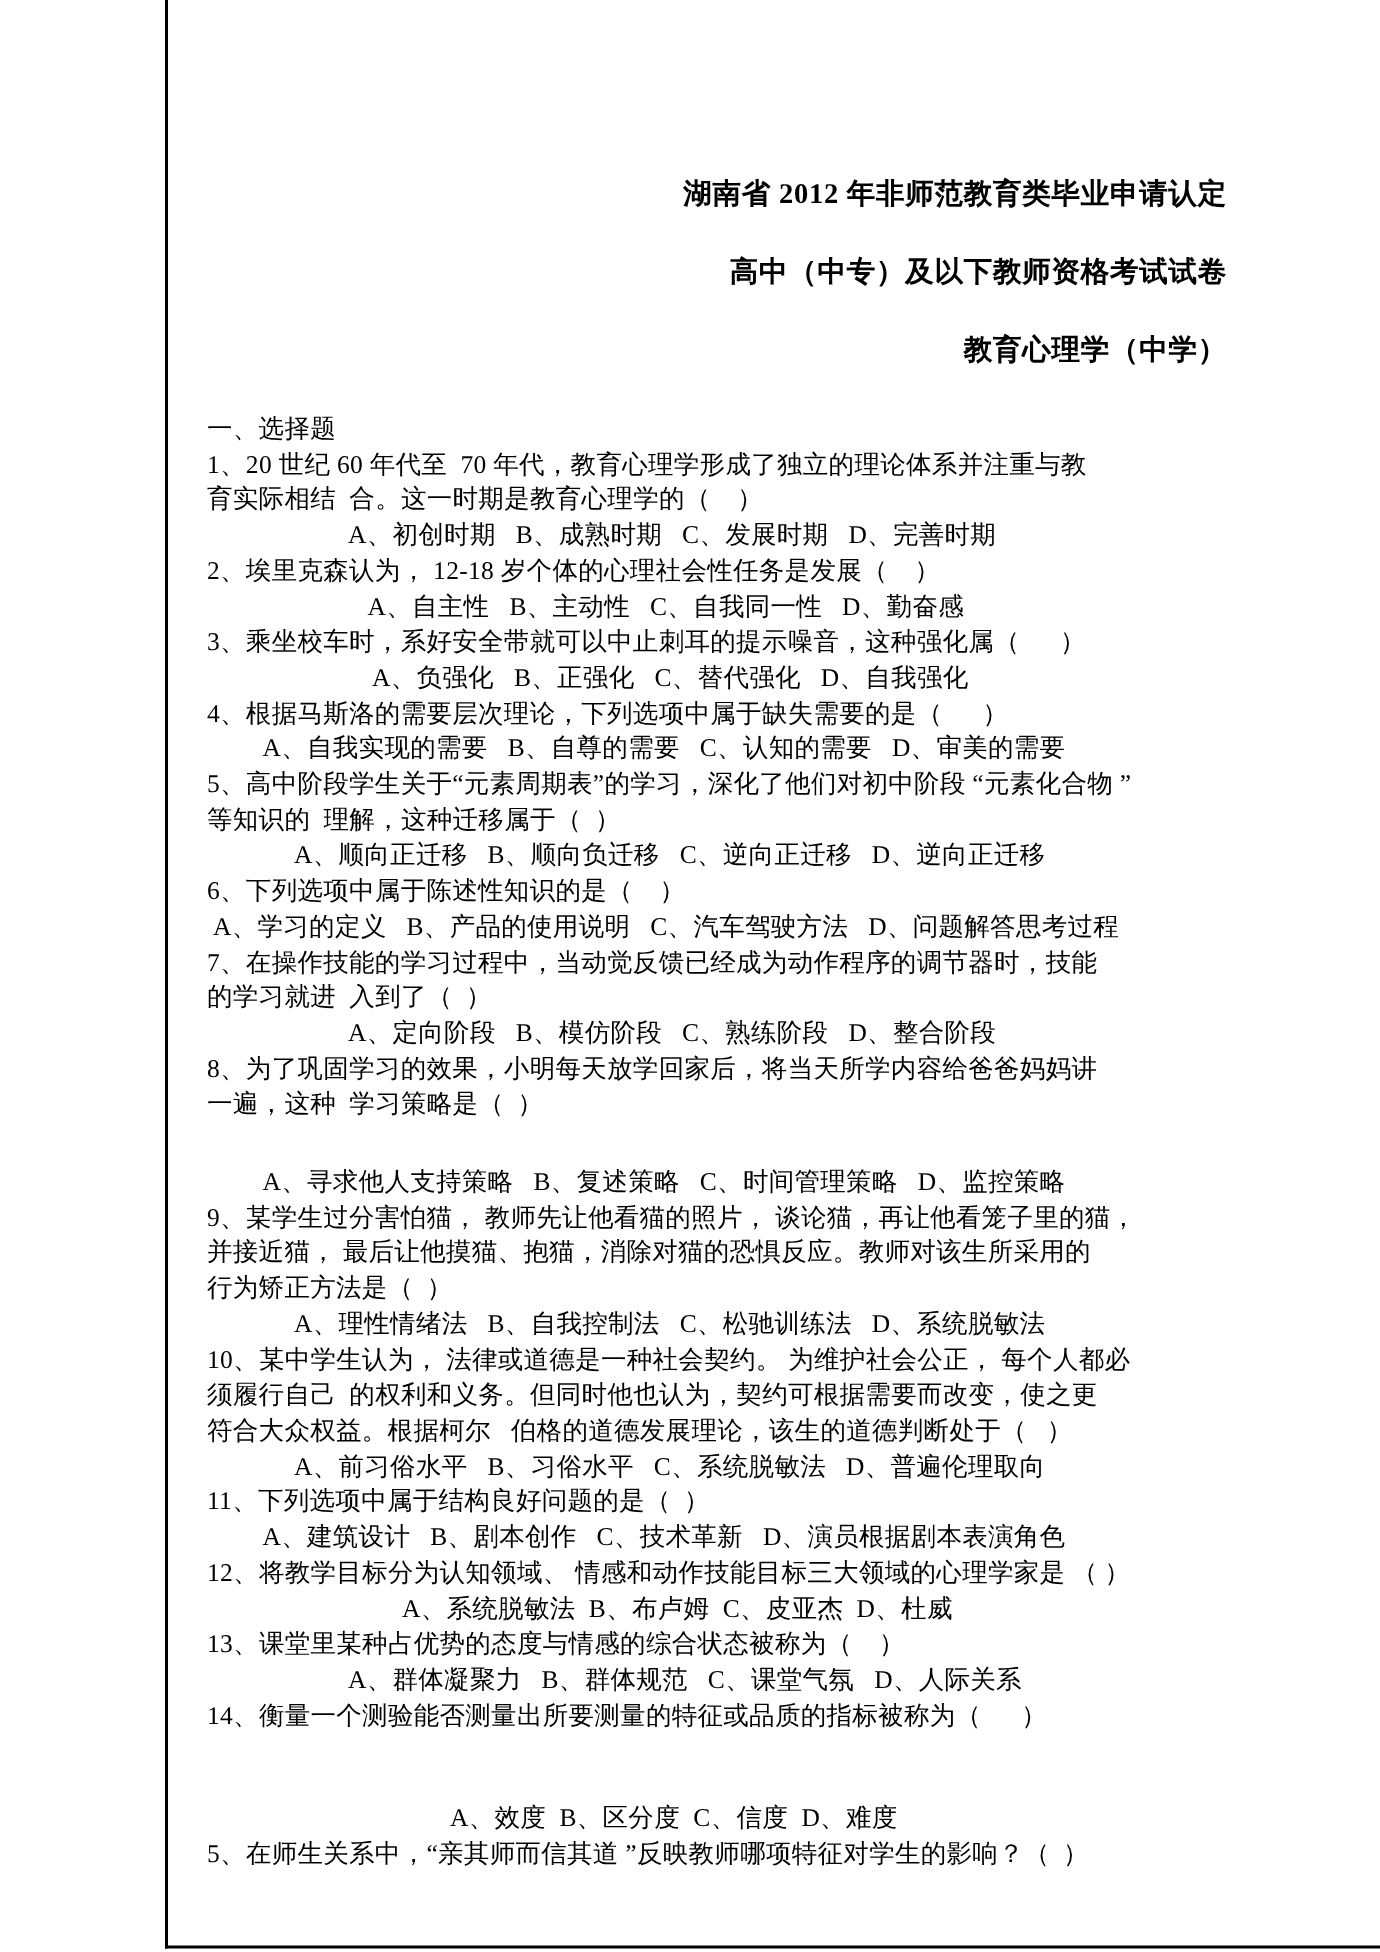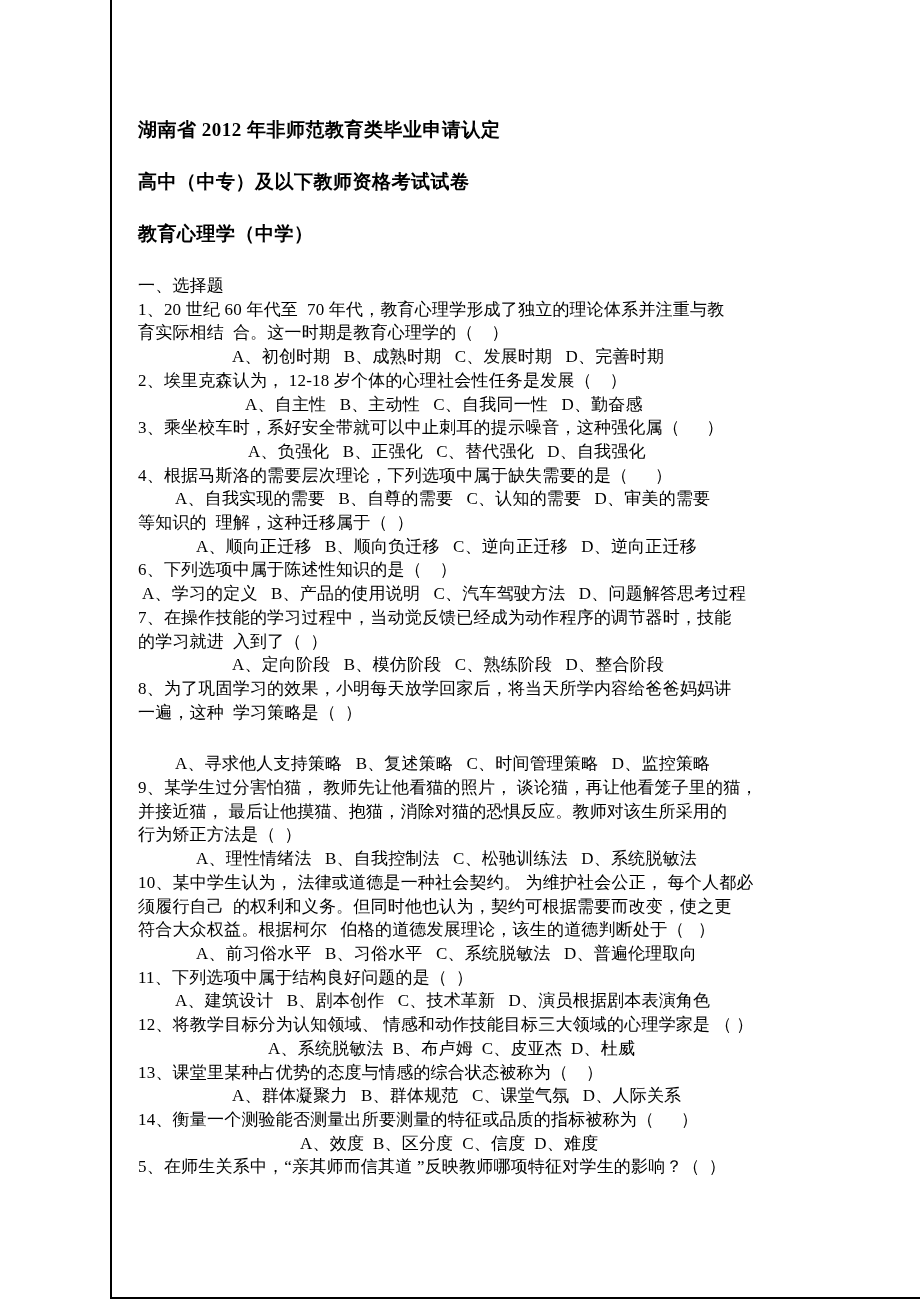--- a/index.html
+++ b/index.html
@@ -31,21 +31,21 @@
   .content {
     position: absolute;
     left: 138px;
     top: 118px;
     width: 680px;
   }
   .titles { margin-bottom: 6px; }
   .title-line {
     font-size: 19px;
     font-weight: bold;
-    text-align: left;
+    text-align: right;
     line-height: 24px;
     margin-bottom: 28px;
     white-space: pre-wrap;
     letter-spacing: 0.5px;
   }
   .body-lines { margin-top: 2px; }
   .body-line {
     font-size: 17px;
     font-weight: normal;
     line-height: 23.7px;
@@ -72,20 +72,21 @@
   <div class="body-line">一、选择题</div>
       <div class="body-line">1、20 世纪 60 年代至  70 年代，教育心理学形成了独立的理论体系并注重与教</div>
       <div class="body-line">育实际相结  合。这一时期是教育心理学的（    ）</div>
       <div class="body-line" style="padding-left: 94px;">A、初创时期   B、成熟时期   C、发展时期   D、完善时期</div>
       <div class="body-line">2、埃里克森认为， 12-18 岁个体的心理社会性任务是发展（    ）</div>
       <div class="body-line" style="padding-left: 107px;">A、自主性   B、主动性   C、自我同一性   D、勤奋感</div>
       <div class="body-line">3、乘坐校车时，系好安全带就可以中止刺耳的提示噪音，这种强化属（      ）</div>
       <div class="body-line" style="padding-left: 110px;">A、负强化   B、正强化   C、替代强化   D、自我强化</div>
       <div class="body-line">4、根据马斯洛的需要层次理论，下列选项中属于缺失需要的是（      ）</div>
       <div class="body-line" style="padding-left: 37px;">A、自我实现的需要   B、自尊的需要   C、认知的需要   D、审美的需要</div>
+      <div class="body-line">5、高中阶段学生关于“元素周期表”的学习，深化了他们对初中阶段 “元素化合物 ”</div>
       <div class="body-line">等知识的  理解，这种迁移属于（  ）</div>
       <div class="body-line" style="padding-left: 58px;">A、顺向正迁移   B、顺向负迁移   C、逆向正迁移   D、逆向正迁移</div>
       <div class="body-line">6、下列选项中属于陈述性知识的是（    ）</div>
       <div class="body-line" style="padding-left: 4px;">A、学习的定义   B、产品的使用说明   C、汽车驾驶方法   D、问题解答思考过程</div>
       <div class="body-line">7、在操作技能的学习过程中，当动觉反馈已经成为动作程序的调节器时，技能</div>
       <div class="body-line">的学习就进  入到了（  ）</div>
       <div class="body-line" style="padding-left: 94px;">A、定向阶段   B、模仿阶段   C、熟练阶段   D、整合阶段</div>
       <div class="body-line">8、为了巩固学习的效果，小明每天放学回家后，将当天所学内容给爸爸妈妈讲</div>
       <div class="body-line">一遍，这种  学习策略是（  ）</div>
       <div class="body-line" style="padding-left: 37px; margin-top: 28px;">A、寻求他人支持策略   B、复述策略   C、时间管理策略   D、监控策略</div>
@@ -97,16 +98,16 @@
       <div class="body-line">须履行自己  的权利和义务。但同时他也认为，契约可根据需要而改变，使之更</div>
       <div class="body-line">符合大众权益。根据柯尔   伯格的道德发展理论，该生的道德判断处于（   ）</div>
       <div class="body-line" style="padding-left: 58px;">A、前习俗水平   B、习俗水平   C、系统脱敏法   D、普遍伦理取向</div>
       <div class="body-line">11、下列选项中属于结构良好问题的是（  ）</div>
       <div class="body-line" style="padding-left: 37px;">A、建筑设计   B、剧本创作   C、技术革新   D、演员根据剧本表演角色</div>
       <div class="body-line">12、将教学目标分为认知领域、 情感和动作技能目标三大领域的心理学家是 （ ）</div>
       <div class="body-line" style="padding-left: 130px;">A、系统脱敏法  B、布卢姆  C、皮亚杰  D、杜威</div>
       <div class="body-line">13、课堂里某种占优势的态度与情感的综合状态被称为（    ）</div>
       <div class="body-line" style="padding-left: 94px;">A、群体凝聚力   B、群体规范   C、课堂气氛   D、人际关系</div>
       <div class="body-line">14、衡量一个测验能否测量出所要测量的特征或品质的指标被称为（      ）</div>
-      <div class="body-line" style="padding-left: 162px;">A、效度  B、区分度  C、信度  D、难度</div>
+      <div class="body-line" style="padding-left: 162px; margin-top: 45px;">A、效度  B、区分度  C、信度  D、难度</div>
       <div class="body-line">5、在师生关系中，“亲其师而信其道 ”反映教师哪项特征对学生的影响？（  ）</div>
     </div>
 </div>
 
 </body></html>

